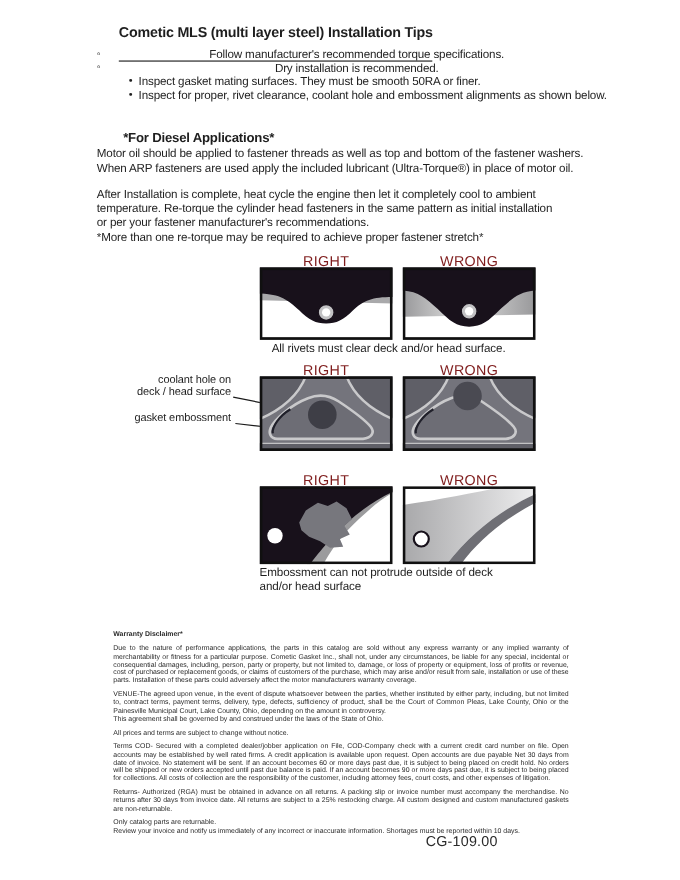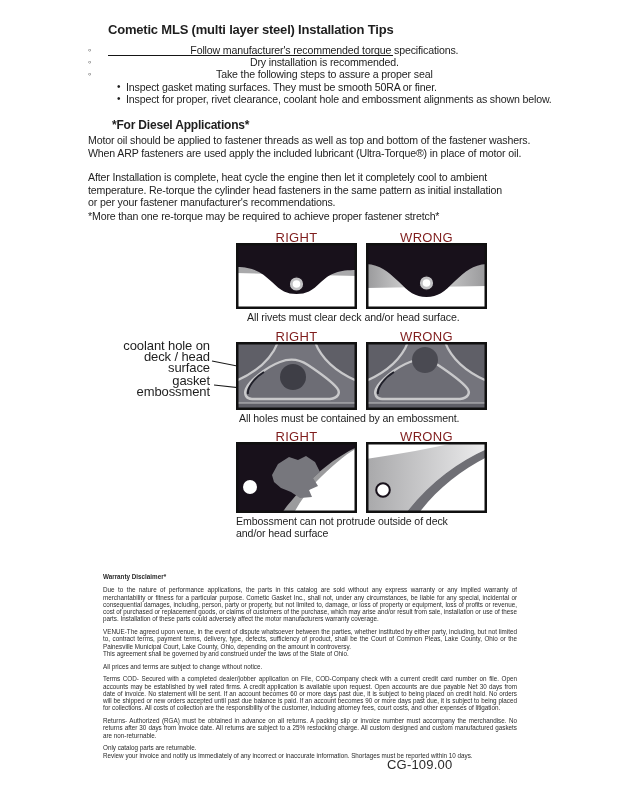--- a/index.html
+++ b/index.html
@@ -17,39 +17,38 @@
   .tip-line { position:relative; padding-left:9px;text-align:center; }
   .tip-line::before { content:"\25E6"; position:absolute; left:0; top:0; font-size:9.5px; }
   .tip-sub { position:relative; margin-left:29px; padding-left:9px; }
   .tip-sub::before { content:"\2022"; position:absolute; left:0; top:0; font-size:10px; }
   .diesel-heading { position:absolute; left:112px; top:118px; font-size:12px; font-weight:bold; letter-spacing:-0.2px; }
   .para { position:absolute; left:88px; width:452px; font-size:10.6px; line-height:12.6px; letter-spacing:-0.15px; white-space:pre-line; }
   .para-1 { top:134px; } .para-2 { top:171px; } .para-3 { top:210px; }
   .fig-label { position:absolute; width:121px; text-align:center; font-size:13px; letter-spacing:0.3px; color:#7f1d1d; }
   .diag { position:absolute; width:121px; display:block; }
   .fig-caption { position:absolute; font-size:10.6px; line-height:12px; letter-spacing:-0.1px; white-space:pre-line; }
-  .callout { position:absolute; left:106px; width:104px; text-align:right; font-size:13px; line-height:11px; letter-spacing:-0.1px; white-space:pre-line; }
+  .callout { position:absolute; left:106px; width:104px; text-align:right; font-size:10px; line-height:11px; letter-spacing:-0.1px; white-space:pre-line; }
   .callout-1 { top:340px; } .callout-2 { top:375px; }
   .leader-svg { position:absolute; left:110px; top:335px; pointer-events:none; }
   .legal { position:absolute; left:103px; top:573px; width:414px; font-size:6.3px; line-height:7.25px; color:#2a2a2a; }
   .legal .legal-heading { font-size:6.3px; font-weight:bold; margin-bottom:6px; }
   .legal p { margin-bottom:5.5px; white-space:pre-line; text-align:justify; }
   .page-num { position:absolute; left:387px; top:757px; font-size:13px; letter-spacing:0.2px; color:#2a2a2a; }
 </style>
 </head>
 <body>
 
 <div class="page">
 
   <div class="title">Cometic MLS (multi layer steel) Installation Tips</div>
 
   <div class="tips">
     <div class="tip-line"><span>Follow manufacturer's recommended torque specifications.</span></div>
     <div class="tip-line"><span>Dry installation is recommended.</span></div>
-    <div class="tip-line"><span>Take the following steps to assure a proper seal</span></div>
     <div class="tip-sub"><span>Inspect gasket mating surfaces.  They must be smooth 50RA or finer.</span></div>
     <div class="tip-sub"><span>Inspect for proper, rivet clearance, coolant hole and embossment alignments as shown below.</span></div>
   </div>
 
   <div class="diesel-heading">*For Diesel Applications*</div>
   <div class="para para-1">Motor oil should be applied to fastener threads as well as top and bottom of the fastener washers.
 When ARP fasteners are used apply the included lubricant (Ultra-Torque®) in place of motor oil.</div>
   <div class="para para-2">After Installation is complete, heat cycle the engine then let it completely cool to ambient
 temperature. Re-torque the cylinder head fasteners in the same pattern as initial installation
 or per your fastener manufacturer's recommendations.</div>
@@ -113,21 +112,20 @@
     <path d="M42,0 C37,13 25,28 0,39" stroke="#c9c9cb" stroke-width="2.2" fill="none"></path>
     <path d="M121,0 H79 C84,13 96,28 121,39 Z" fill="#5f5f67"></path>
     <path d="M79,0 C84,13 96,28 121,39" stroke="#c9c9cb" stroke-width="2.2" fill="none"></path>
     <rect y="61" width="121" height="7" fill="#5f5f67"></rect>
     <line x1="0" y1="61" x2="121" y2="61" stroke="#c2c2c4" stroke-width="1.2"></line>
     <path d="M16,57 C10,57 8,52 10,47 C13,40 28,26 44,20 C54,16 63,17 72,23 C84,31 97,41 101,46 C105,51 102,56 94,57 Z" fill="#6d6d75" stroke="#c9c9cb" stroke-width="2.4"></path>
     <path d="M12,52 C11,46 18,36 28,30" stroke="#20202a" stroke-width="2" fill="none"></path>
     <circle cx="59" cy="18" r="13" fill="#4a4a52"></circle>
     <rect x="1.25" y="1.25" width="118.5" height="65.5" fill="none" stroke="#101010" stroke-width="2.5"></rect>
   </svg>
-  <div class="fig-caption" style="left:239px; top:412px;">All holes must be contained by an embossment.</div>
 
   <div class="fig-label" style="left:236px; top:429px;">RIGHT</div>
   <div class="fig-label" style="left:366px; top:429px;">WRONG</div>
 
   <svg class="diag" style="left:236px; top:442px;" width="121" height="71" viewBox="0 0 121 71">
     <rect width="121" height="71" fill="#ffffff"></rect>
     <path d="M121,2 C97,14 77,30 61,48 C53,57 47,64 43,71 H58 C63,61 71,50 80,40 C94,26 108,13 121,6 Z" fill="#9b9b9d"></path>
     <path d="M0,0 H121 V5 C98,16 79,32 63,50 C55,59 50,65 46,71 H0 Z" fill="#18111b"></path>
     <path d="M36,33 L42,22 L53,15 L62,18 L70,14 L79,20 L84,30 L77,36 L82,44 L73,48 L76,55 L64,56 L55,50 L45,46 L38,40 Z" fill="#77777d"></path>
     <circle cx="14" cy="45" r="7" fill="#ffffff"></circle>

